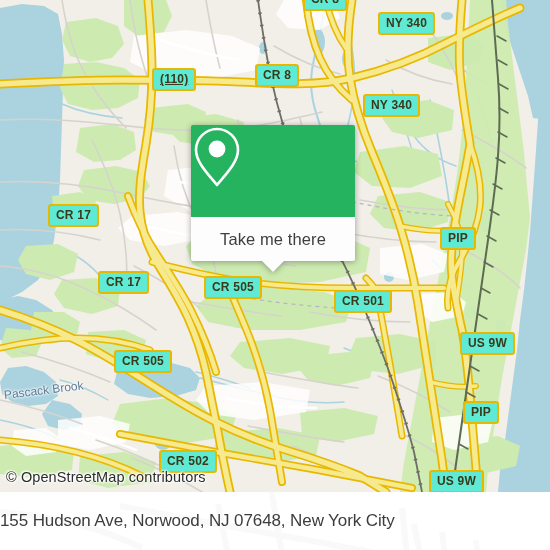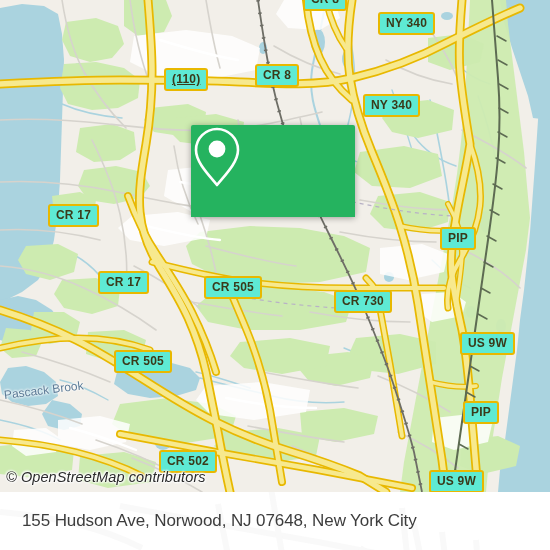--- a/index.html
+++ b/index.html
@@ -11,21 +11,20 @@
   #map{position:absolute;left:0;top:0;width:550px;height:492px;overflow:hidden;background:#f2efe9;}
   #map svg{position:absolute;left:0;top:0;}
 
   
   #attrib{
     position:absolute;left:6px;top:469px;
     font-size:14.5px;color:#2b2b2b;
     letter-spacing:.1px;
     text-shadow:0 0 3px #fff,0 0 3px #fff,0 0 2px #fff,1px 1px 2px #fff,-1px -1px 2px #fff;
     white-space:nowrap;
-    font-style:italic;
   }
 
   
   .shield{
     position:absolute;
     background:#5eead4;
     border:2px solid #e8b800;
     border-radius:3px;
     color:#3a3a1a;
     font-weight:bold;
@@ -68,21 +67,21 @@
   }
 
   
   #footer{
     position:absolute;left:0;top:492px;width:550px;height:58px;
     background:#fff;overflow:hidden;
   }
   #footer-wm{position:absolute;left:0;top:-420px;opacity:.055;}
   #footer-inner{
     position:relative;height:58px;display:flex;align-items:center;
-    padding-left:22px;box-sizing:border-box;
+    box-sizing:border-box;
   }
   #address{font-size:17px;color:#3d3d3d;white-space:nowrap;letter-spacing:-.1px;}
   #brand{position:absolute;right:12px;top:50%;transform:translateY(-50%);display:flex;align-items:center;}
   #brand-word{font-size:30px;font-weight:bold;color:#1b1b1b;letter-spacing:-1.1px;margin-left:1px;}
 </style>
 </head>
 <body>
 
 <div id="app">
 
@@ -361,46 +360,50 @@
         </g>
 
         <g stroke="#b8b2c6" fill="none" stroke-width="1.2" stroke-dasharray="4 4">
           <path d="M344 200 C380 208 416 214 452 216"></path>
           <path d="M236 296 C270 302 304 306 338 308"></path>
         </g>
       </g>
     </svg>
 
     <div class="shield" style="left:255px;top:64px;">CR 8</div>
-    <div class="shield" style="left:164px;top:68px;text-decoration:underline;">(110)</div>
+    <div class="shield" style="left:152px;top:68px;text-decoration:underline;">(110)</div>
     <div class="shield" style="left:378px;top:12px;">NY 340</div>
     <div class="shield" style="left:363px;top:94px;">NY 340</div>
     <div class="shield" style="left:48px;top:204px;">CR 17</div>
     <div class="shield" style="left:98px;top:271px;">CR 17</div>
     <div class="shield" style="left:204px;top:276px;">CR 505</div>
-    <div class="shield" style="left:334px;top:290px;">CR 730</div>
+    <div class="shield" style="left:334px;top:290px;">CR 501</div>
     <div class="shield" style="left:440px;top:227px;">PIP</div>
     <div class="shield" style="left:460px;top:332px;">US 9W</div>
     <div class="shield" style="left:114px;top:350px;">CR 505</div>
     <div class="shield" style="left:463px;top:401px;">PIP</div>
     <div class="shield" style="left:159px;top:450px;text-align:center;">CR 502</div>
     <div class="shield" style="left:429px;top:470px;">US 9W</div>
 
     <div class="shield" style="left:303px;top:-12px;">CR 8</div>
 
     <div class="map-label" style="left:4px;top:388px;transform:rotate(-7deg);transform-origin:left center;">Pascack Brook</div>
 
     <div id="attrib">© OpenStreetMap contributors</div>
 
     <div id="popup">
       <div id="popup-top">
         <svg width="52" height="64" viewBox="0 0 52 64">
           <path d="M26 4 C14.4 4 5 13.4 5 25 C5 37 17 49 26 60 C35 49 47 37 47 25 C47 13.4 37.6 4 26 4 Z" fill="none" stroke="#ffffff" stroke-width="2.6" stroke-linejoin="round"></path>
           <circle cx="26" cy="24" r="8.4" fill="#ffffff"></circle>
         </svg>
+      </div>
+      <div id="popup-bottom">
+        <span id="popup-label">Take me there</span>
+        <div id="popup-tail"></div>
       </div>
     </div>
   </div>
 
   <div id="footer">
 
     <svg id="footer-wm" width="550" height="492" viewBox="0 0 550 492">
       <g stroke="#999" fill="none" stroke-width="6">
         <path d="M0 440 C26 442 52 446 76 452 C100 458 122 466 142 476"></path>
         <path d="M120 434 C152 440 184 446 216 452 C250 458 284 464 318 470 C350 476 382 482 412 488"></path>

